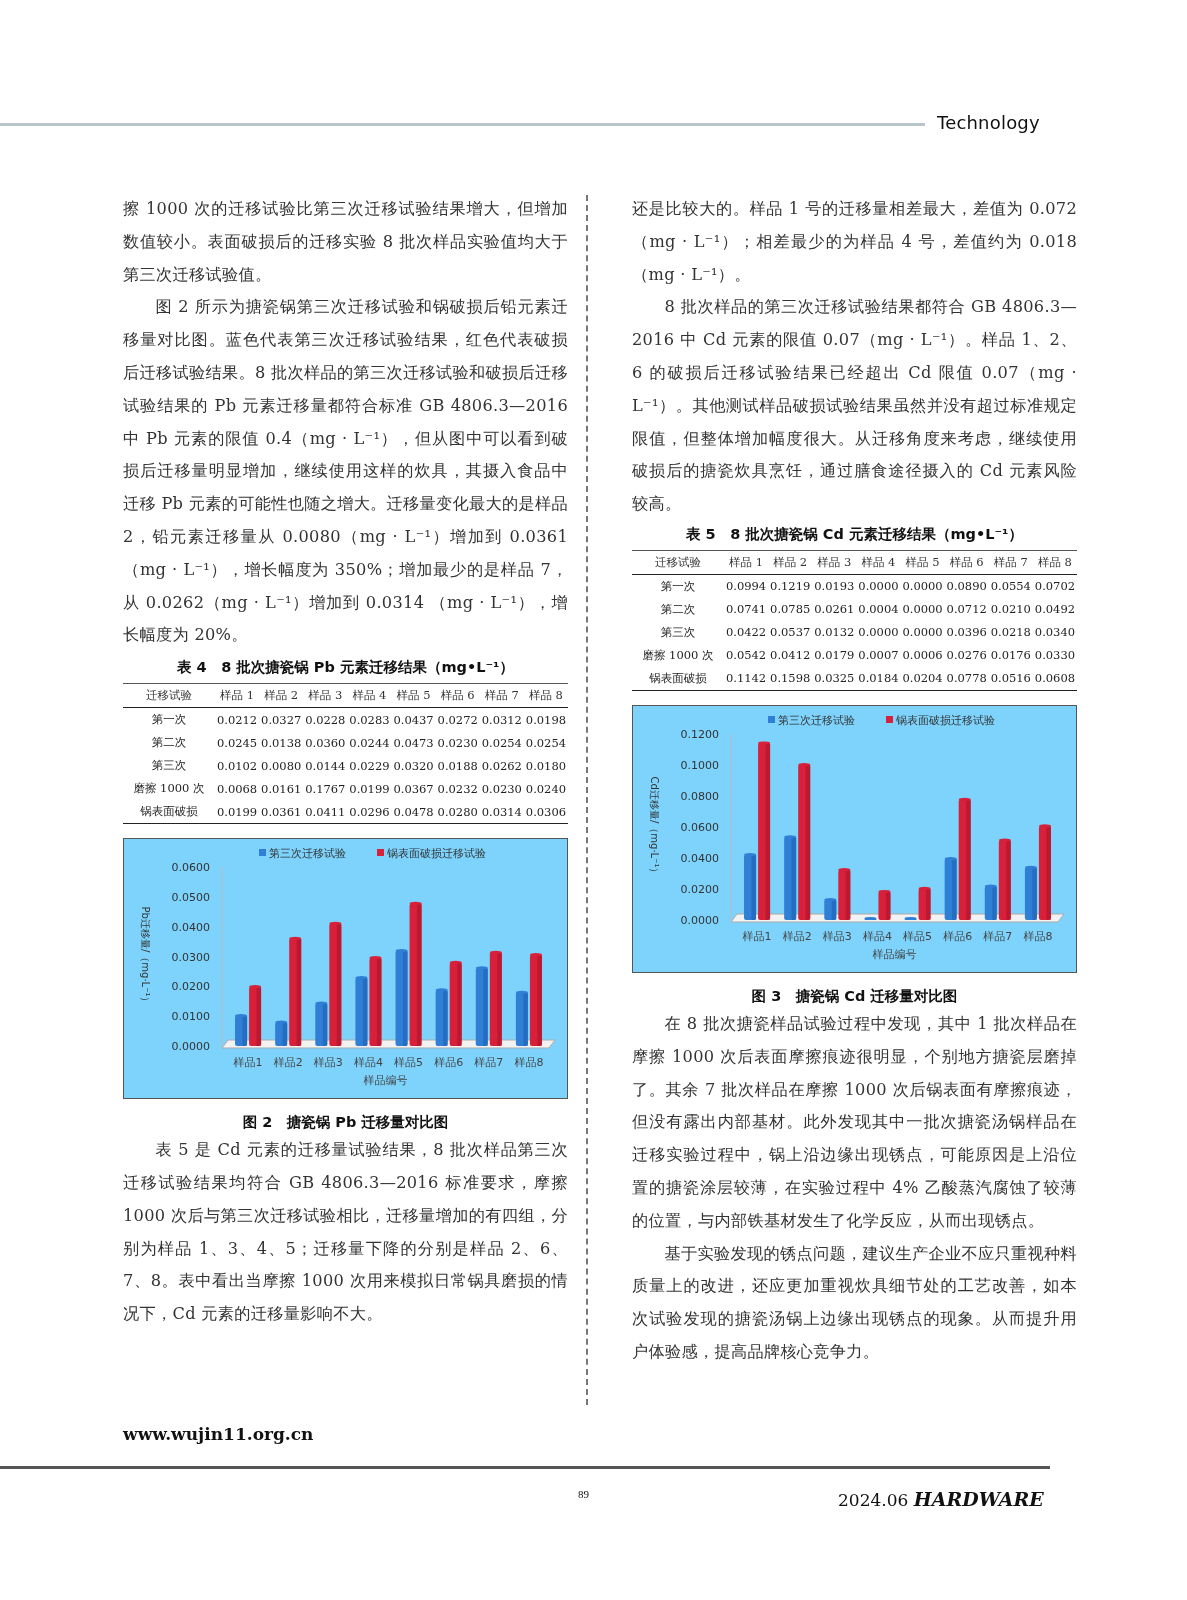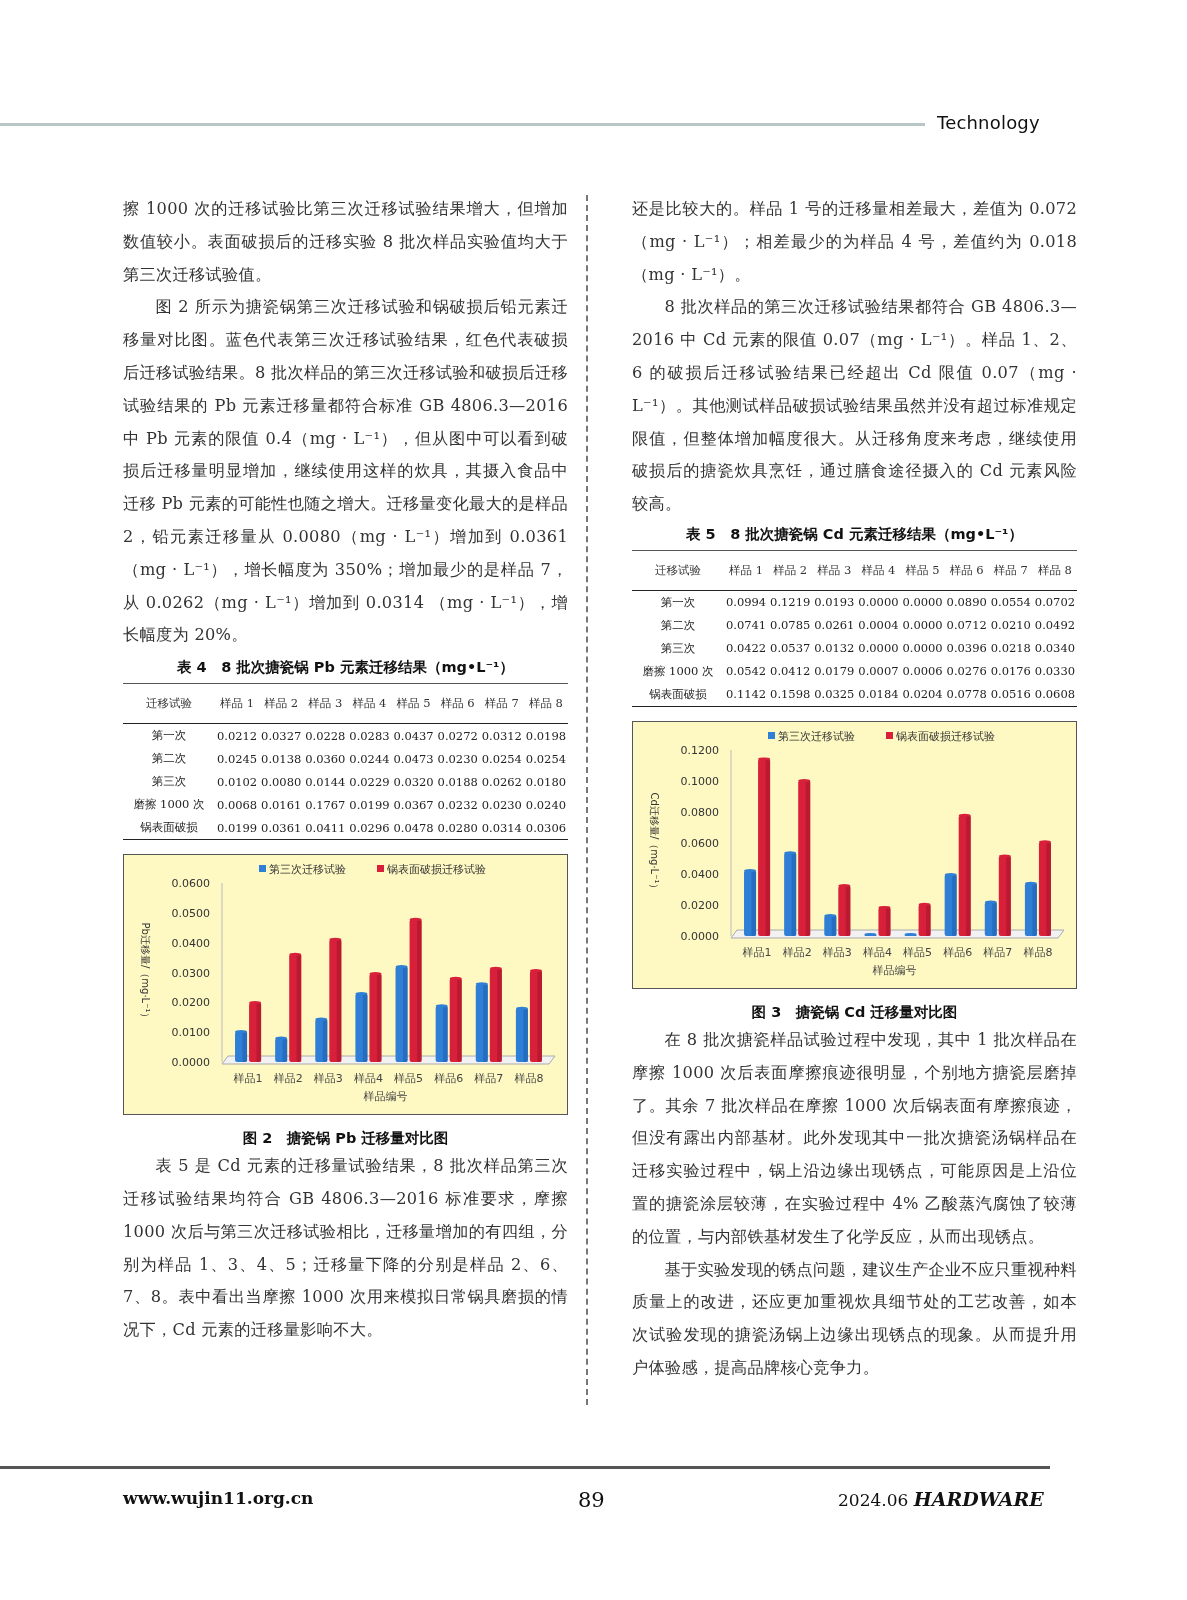--- a/index.html
+++ b/index.html
@@ -10,30 +10,30 @@
                   font-weight:normal; font-size:18px; color:#111; letter-spacing:0.2px; }
   .col { position:absolute; top:193px; width:445px; }
   .col-left { left:123px; }
   .col-right { left:632px; }
   .divider { position:absolute; left:586px; top:195px; width:0; height:1210px; border-left:2px dashed #777; }
   p.para { margin:0; font-size:16.2px; line-height:32.8px; text-align:justify; letter-spacing:0.3px; color:#333; }
   p.indent { text-indent:2em; }
   .caption { font-family:"DejaVu Sans","Liberation Sans",sans-serif; font-weight:bold; font-size:14.5px;
              text-align:center; color:#111; margin:4px 0; }
   table.data { width:100%; border-collapse:collapse; font-size:11.5px; margin-top:6px; }
-  table.data th { font-weight:normal; padding:12px 1px; border-bottom:1.5px solid #222; color:#333; }
+  table.data th { font-weight:normal; padding:4px 1px; border-bottom:1.5px solid #222; color:#333; }
   table.data td { text-align:center; padding:4px 1px; color:#222; }
   table.data thead tr { border-top:1px solid #555; }
   table.data tbody tr:last-child td { border-bottom:1.5px solid #222; }
   table.data td:first-child, table.data th:first-child { width:90px; }
-  .chart-box { border:1px solid #555; background:#fef9c3; margin-top:14px; }
+  .chart-box { border:1px solid #555; background:#7dd3fc; margin-top:14px; }
   .footer-line { position:absolute; left:0; top:1466px; width:1050px; height:3px; background:#555; }
-  .footer-url { position:absolute; left:123px; top:1488px; font-family:"DejaVu Serif","Liberation Serif",serif;
+  .footer-url { position:absolute; left:123px; top:1424px; font-family:"DejaVu Serif","Liberation Serif",serif;
                 font-weight:bold; font-size:17px; color:#111; }
-  .footer-page { position:absolute; left:578px; top:1488px; font-size:21px; color:#111; }
+  .footer-page { position:absolute; left:578px; top:1488px; font-size:11px; color:#111;font-family:Liberation Serif, serif; }
   .footer-issue { position:absolute; left:838px; top:1488px; font-size:17px; color:#111; }
   .footer-issue b { font-style:italic; font-weight:bold; font-size:19px; }
   svg text { font-family:"DejaVu Sans","Liberation Sans",sans-serif; }
 </style>
 </head>
 <body>
 
 <div class="header-line"></div>
 <div class="header-title">Technology</div>
 

